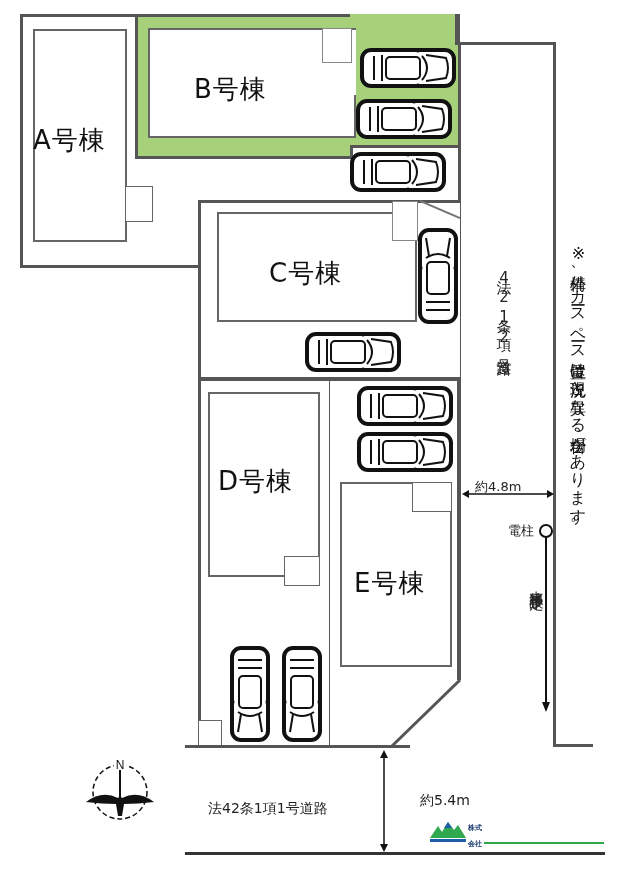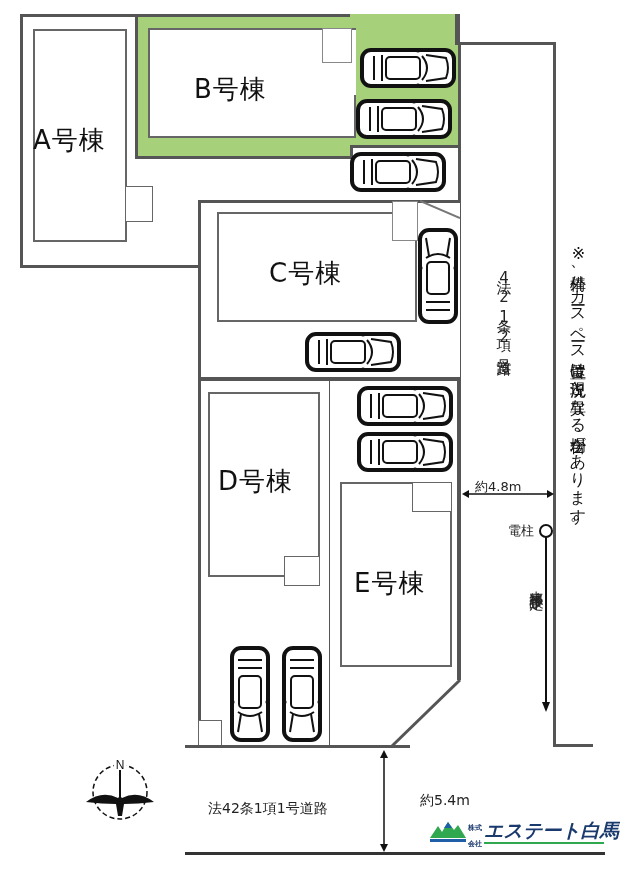--- a/index.html
+++ b/index.html
@@ -159,15 +159,14 @@
   <text x="36" y="13" text-anchor="middle" font-size="12" font-family="Liberation Sans, sans-serif" fill="#111">N</text>
 </svg>
 
 <div class="abs" style="left:430px;top:818px;width:180px;height:28px;">
   <svg class="abs" style="left:0;top:0;" width="36" height="26">
     <polygon points="0,20 8,8 12,14 18,4 24,12 28,7 36,20" fill="#2fa84f"></polygon>
     <polygon points="14,10 18,4 22,10" fill="#1f5fa8"></polygon>
     <rect x="0" y="21" width="36" height="3" fill="#1f5fa8"></rect>
   </svg>
   <div class="abs" style="left:38px;top:2px;width:14px;font-size:7px;line-height:16px;color:#1a3a6e;font-weight:bold;word-break:break-all;">株式会社</div>
-  <div class="abs" style="left:54px;top:0px;font-size:19px;font-weight:bold;color:#1a3a6e;font-style:italic;white-space:nowrap;">エステート白馬</div>
   <div class="abs" style="left:54px;top:24px;width:120px;height:2px;background:#2fa84f;"></div>
 </div>
 
 </body></html>

